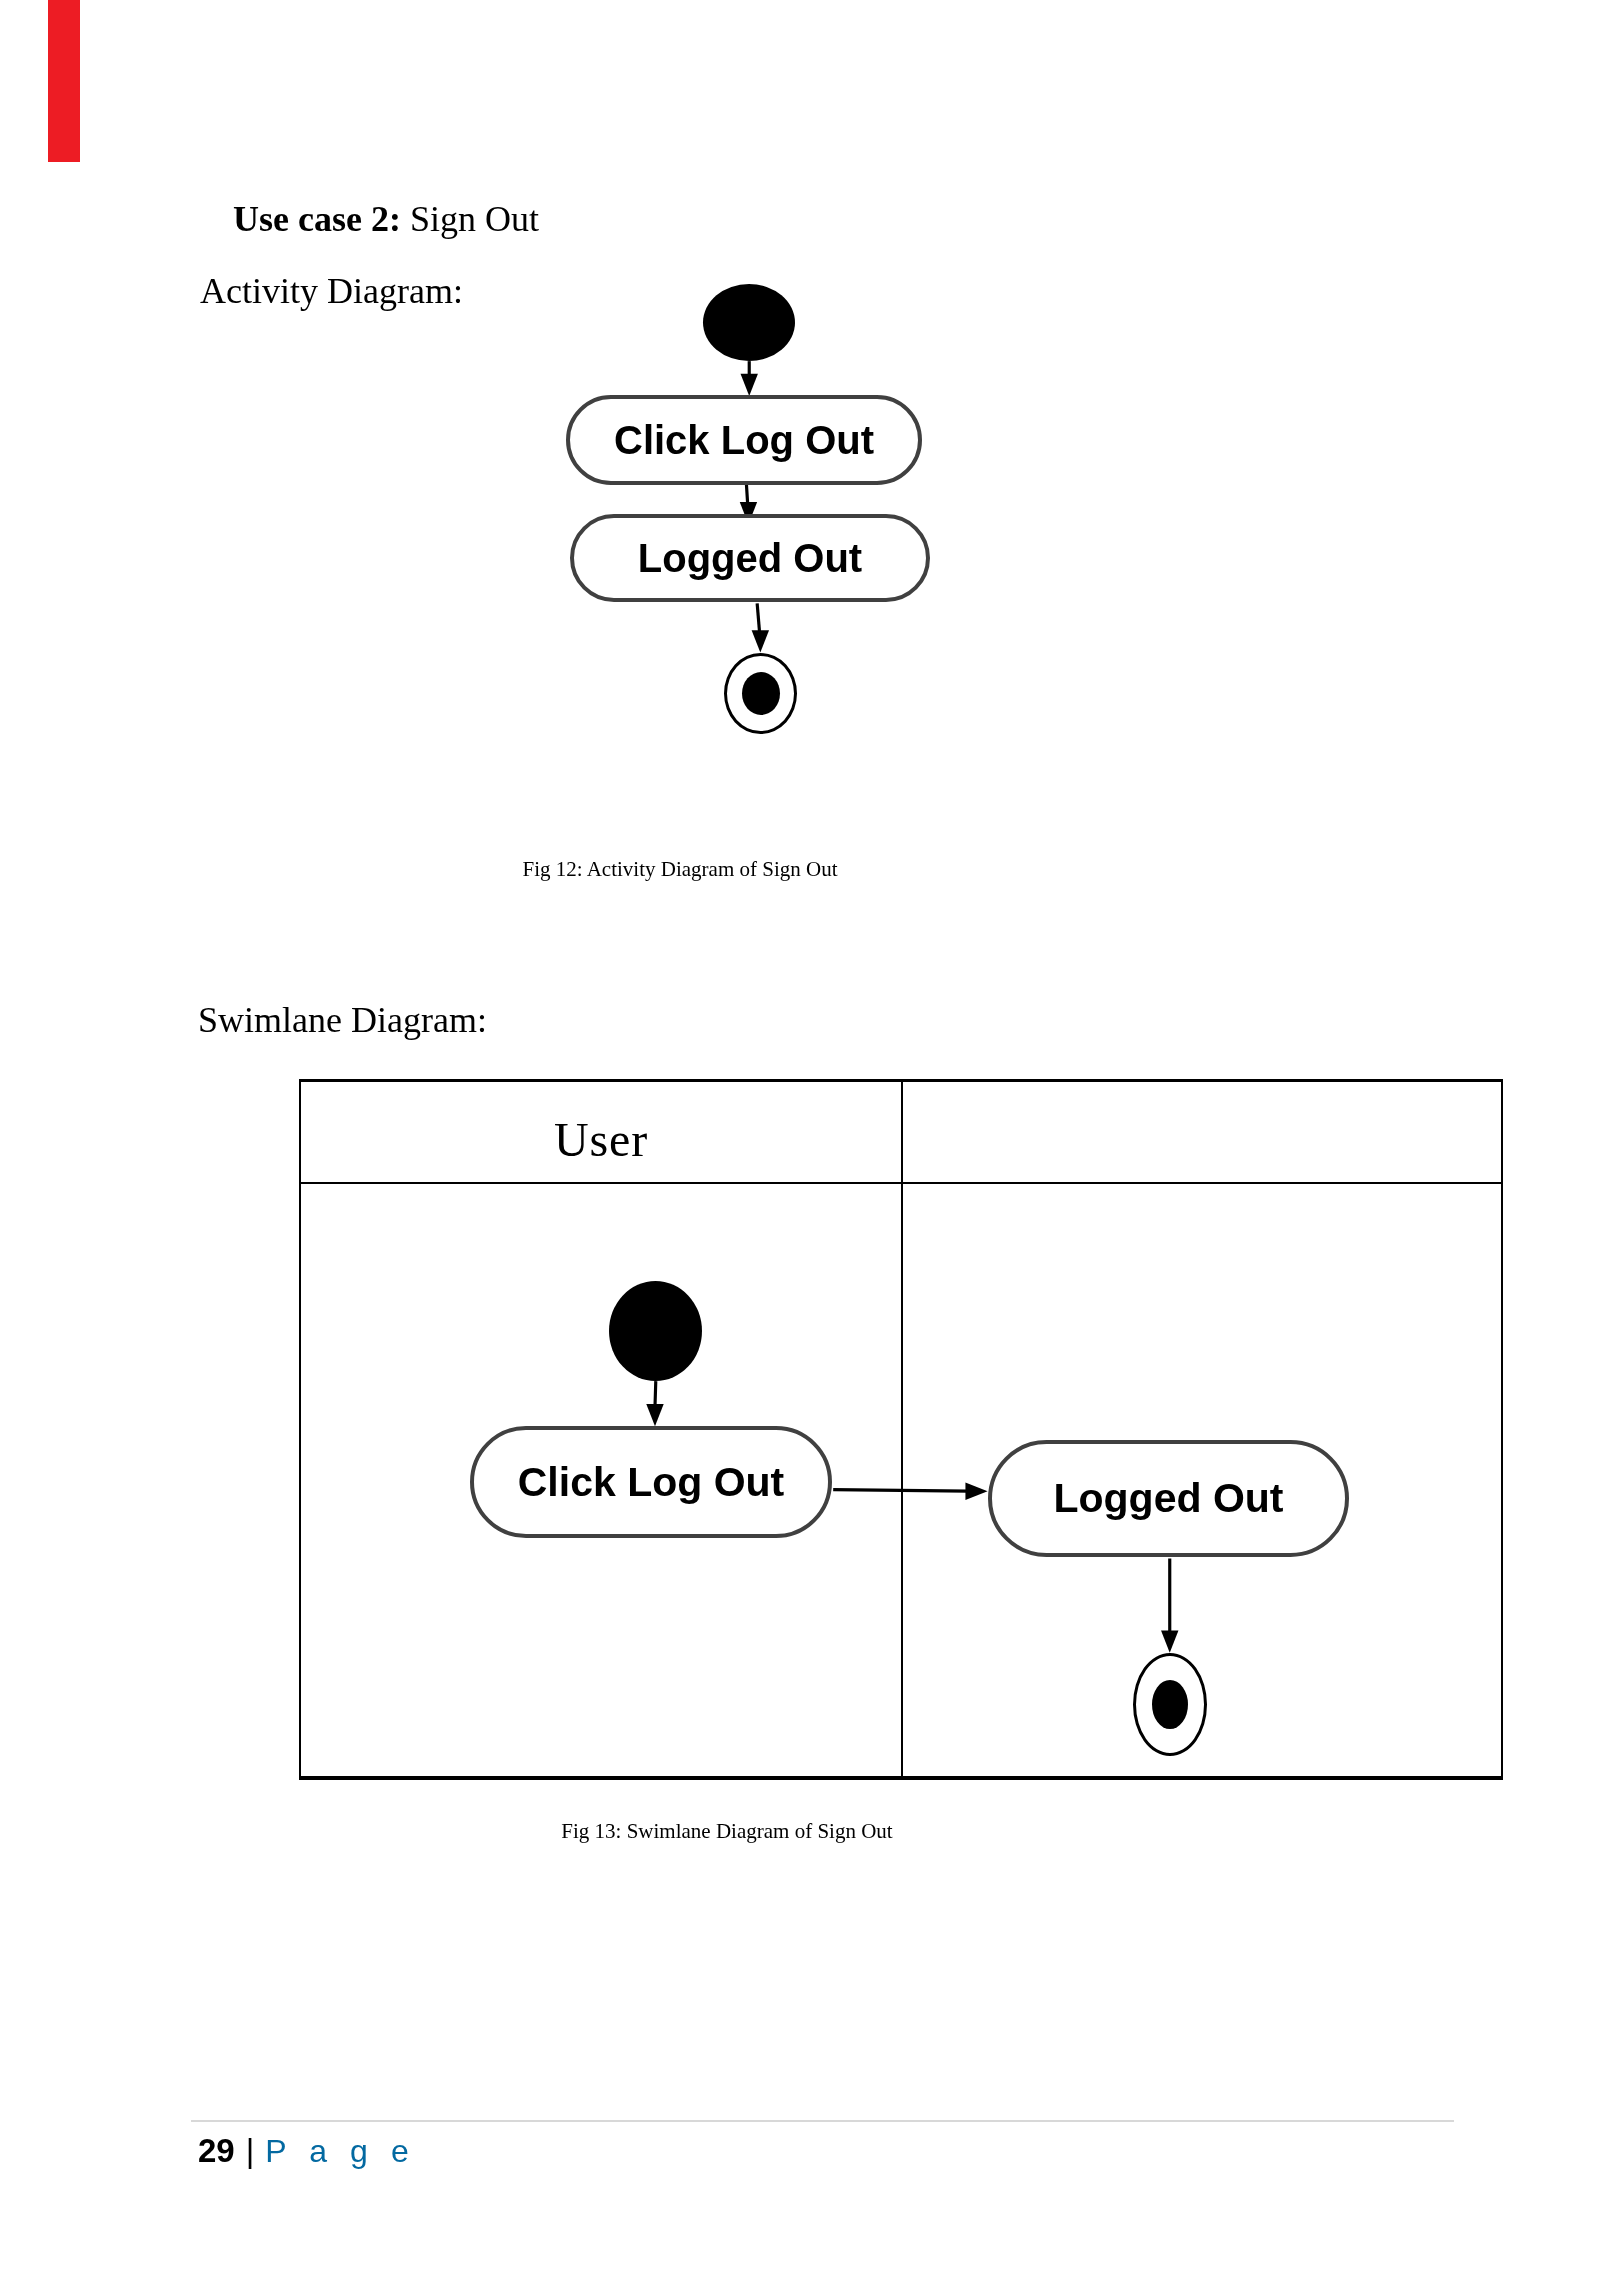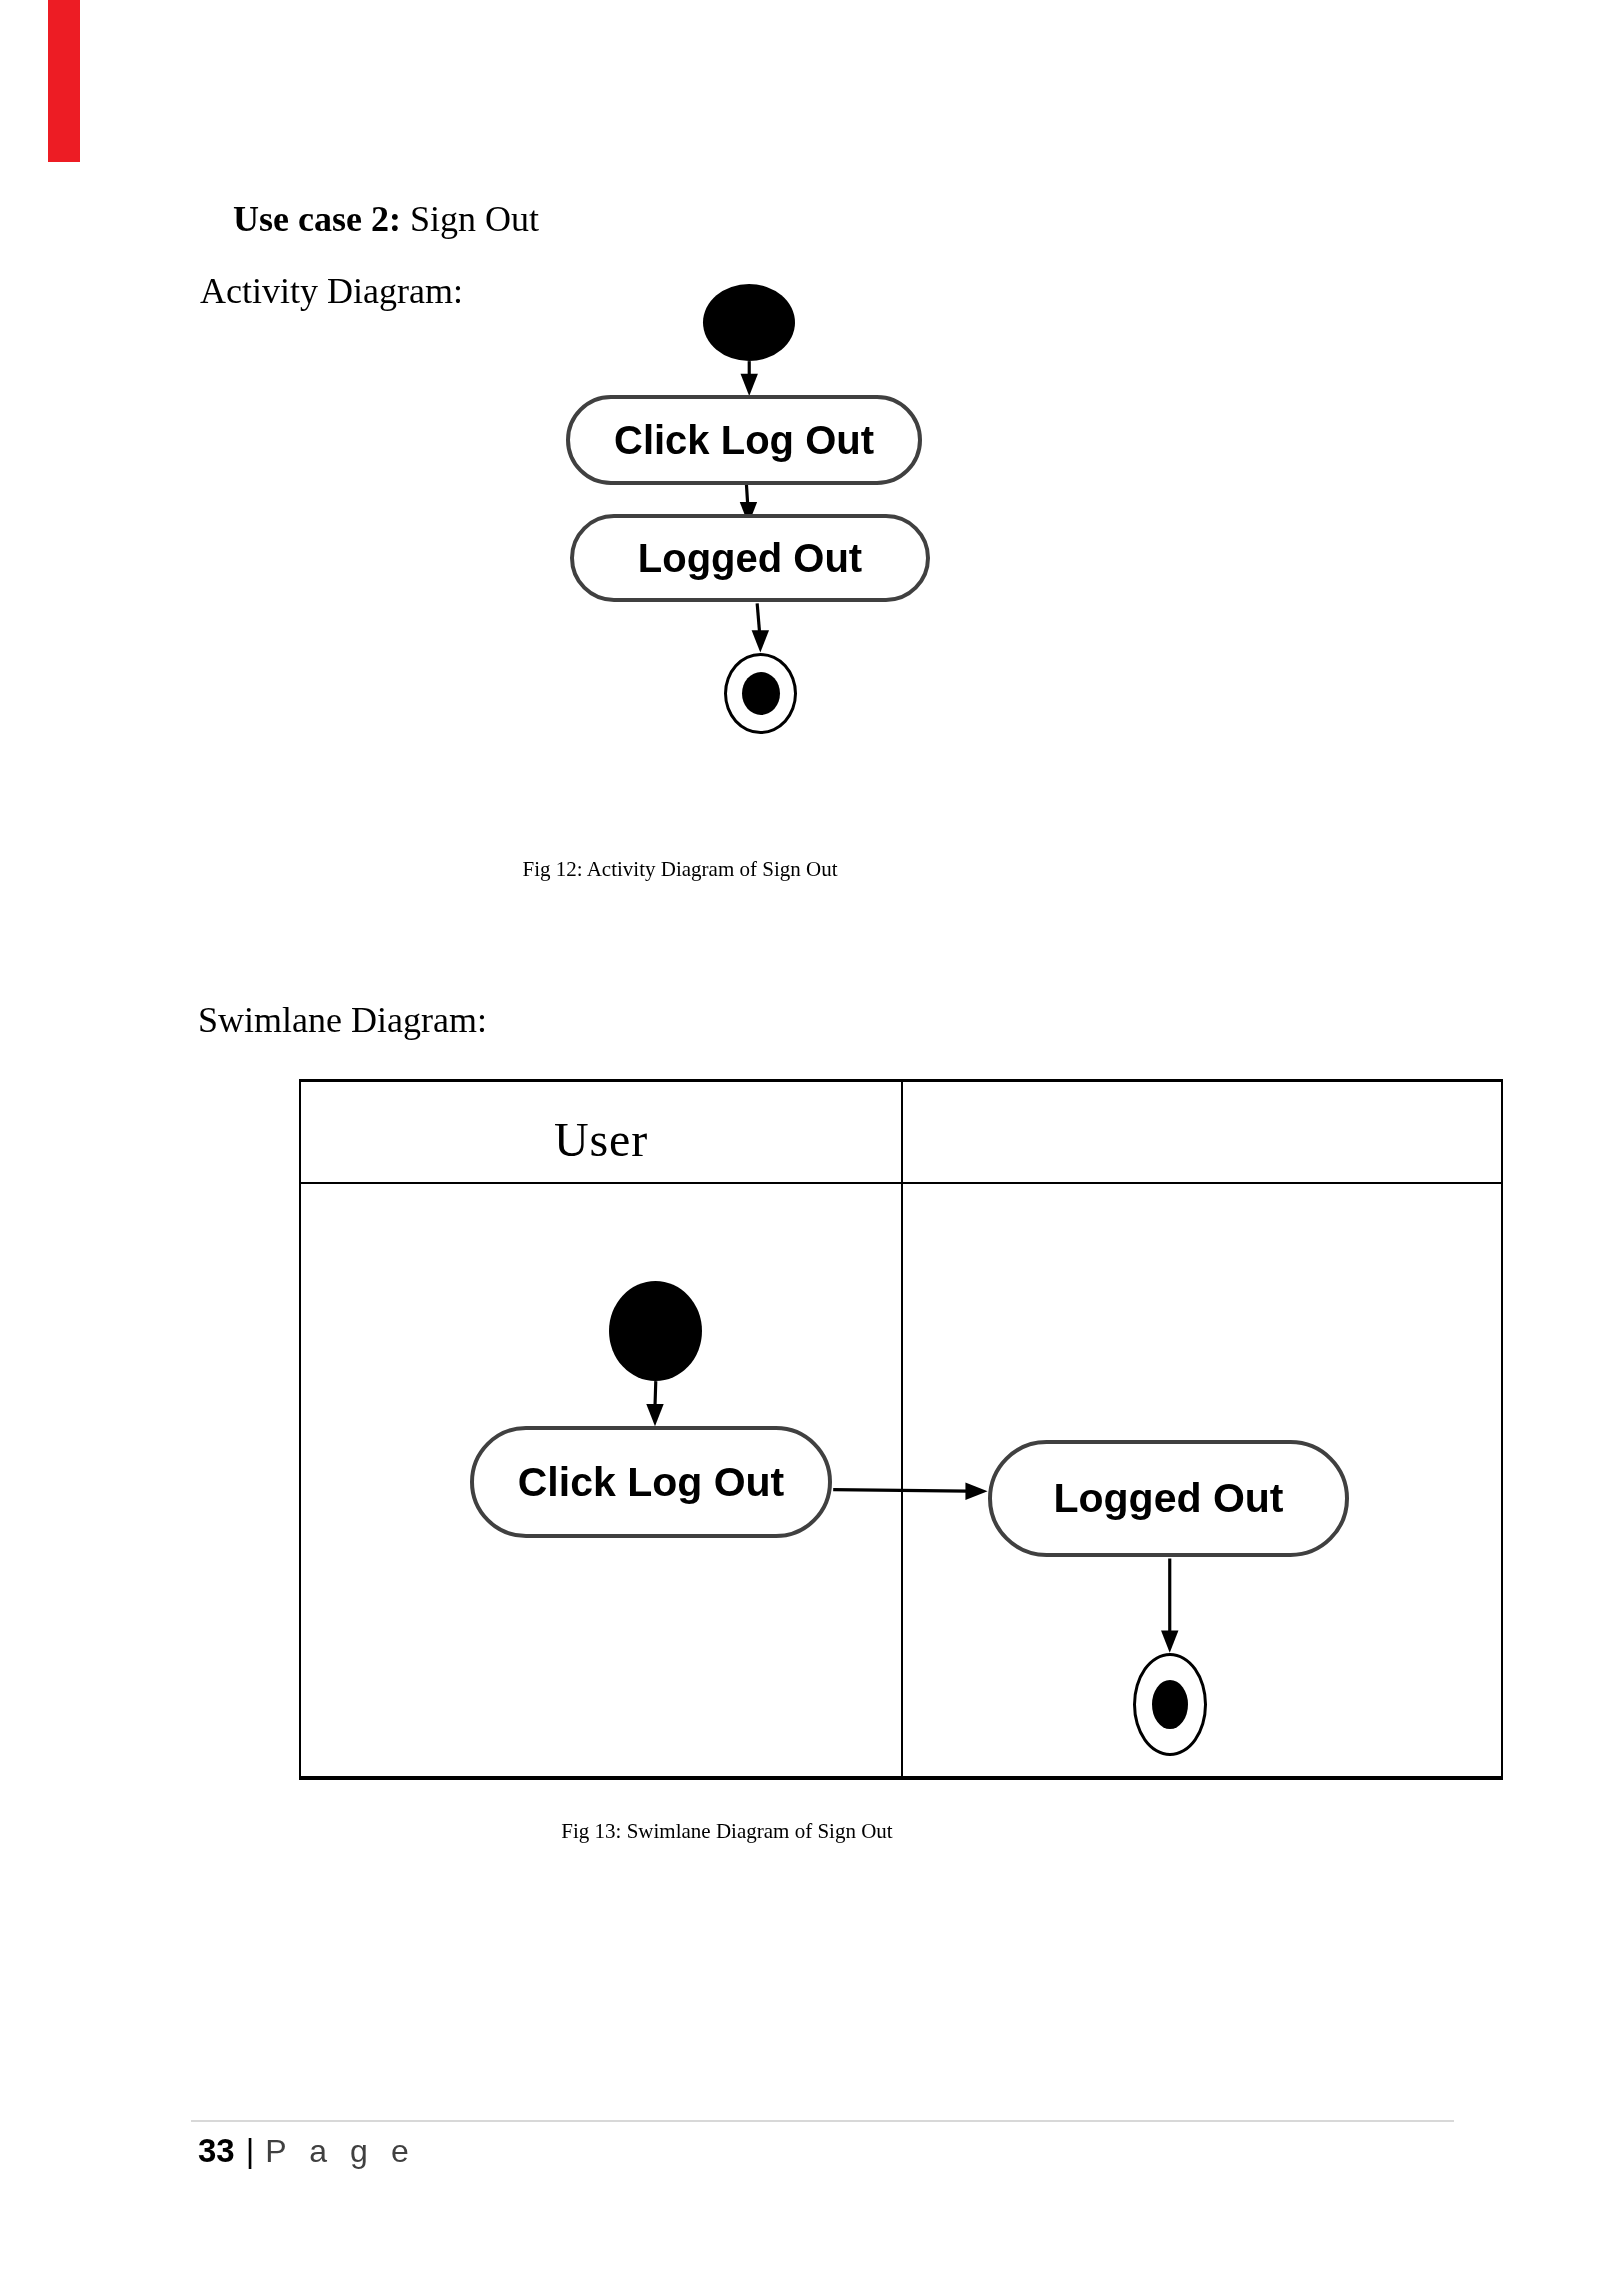--- a/index.html
+++ b/index.html
@@ -94,21 +94,21 @@
   }
   .footer {
     position: absolute;
     left: 198px; top: 2132px;
     font-family: "Liberation Sans", sans-serif;
     font-size: 33px;
     display: flex; align-items: baseline;
   }
   .footer .num { font-weight: bold; color: #000; }
   .footer .sep { margin: 0 11px; font-weight: normal; color: #000; }
-  .footer .lbl { color: #404040; letter-spacing: 7.1px; font-size: 32px; }
+  .footer .lbl { color: #0369a1; letter-spacing: 7.1px; font-size: 32px; }
 </style>
 </head>
 <body>
 
 <div id="page">
 
   <div class="red-bar"></div>
 
   <div class="heading" style="top: 200px; margin-left: 33px;"><span class="b">Use case 2:</span><span> Sign Out</span></div>
 
@@ -180,19 +180,19 @@
   </div>
 
   <div class="node-final" style="left: 1133px; top: 1653px; width: 74px; height: 103px;">
     <div class="dot" style="width: 36px; height: 49px;"></div>
   </div>
 
   <div class="caption" style="top: 1819px; margin-left: 47px;">Fig 13: Swimlane Diagram of Sign Out</div>
 
   <div class="footer-rule"></div>
   <div class="footer">
-    <span class="num">33</span>
+    <span class="num">29</span>
     <span class="sep">|</span>
     <span class="lbl">P a g e</span>
   </div>
 
 </div>
 
 
 </body></html>

